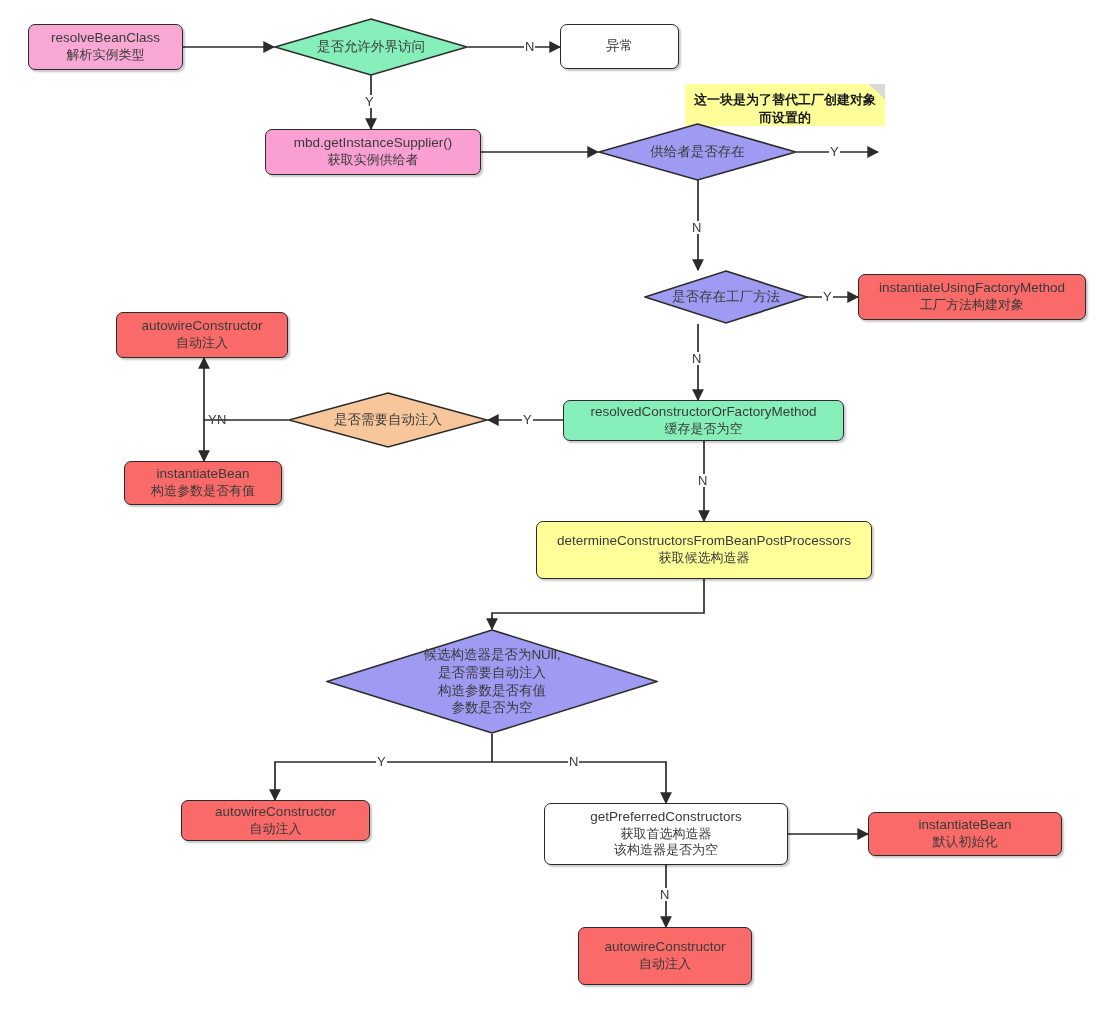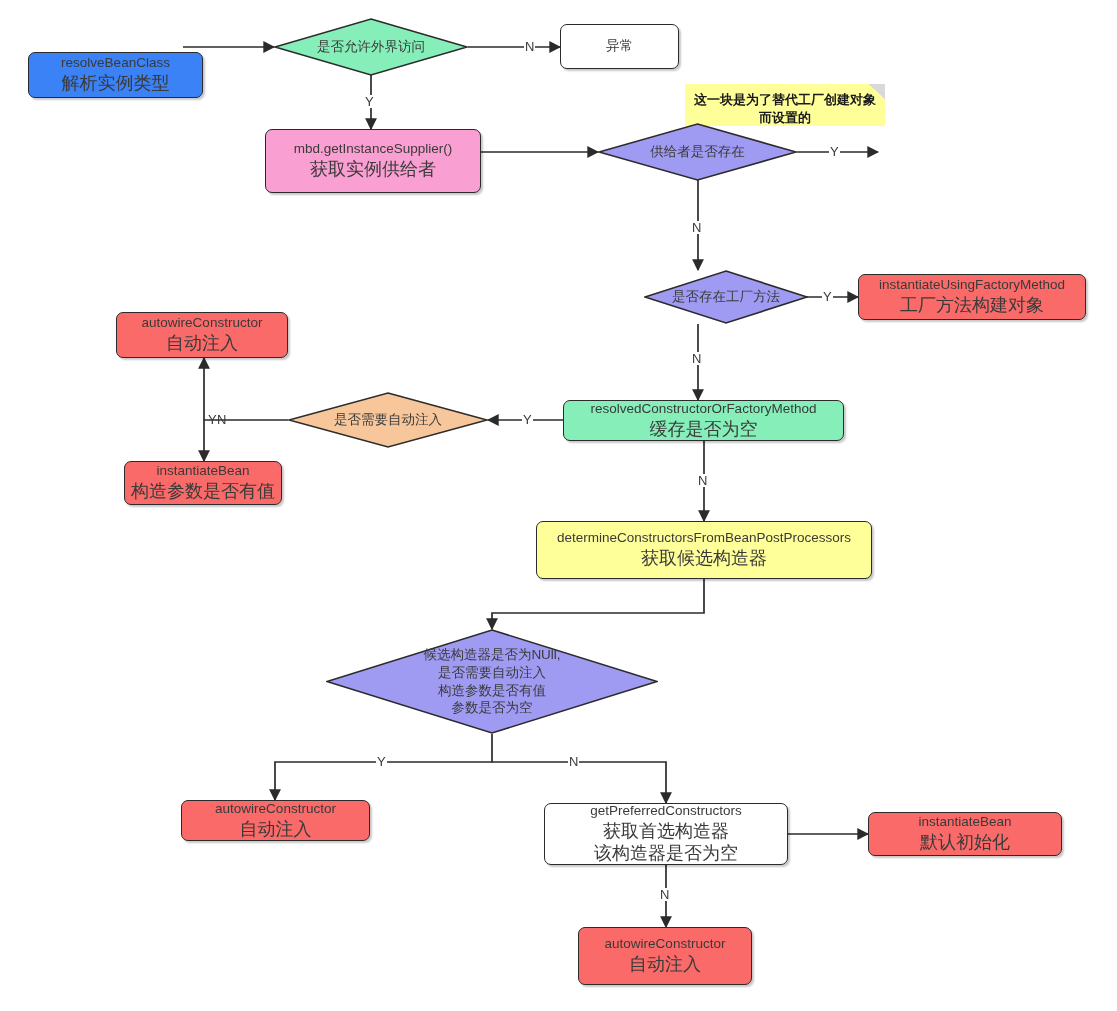--- a/index.html
+++ b/index.html
@@ -16,21 +16,21 @@
     display:flex;flex-direction:column;align-items:center;justify-content:center;
     text-align:center;line-height:1.25;
     font-size:13.5px;
     color:#3a3a3a;
     z-index:3;
   }
   .box{
     border:1.6px solid #2b2b2b;border-radius:7px;
     box-shadow:2px 2px 2px rgba(0,0,0,.22);
   }
-  .box .ln2{font-size:18px;}
+  .box .ln2{font-size:13px;}
 
   
   .diamond{background:transparent;border:none;box-shadow:none;}
   .diamond .dshape{position:absolute;left:0;top:0;width:100%;height:100%;z-index:-1;}
   .diamond .dtext{position:relative;z-index:2;width:100%;}
 
   .note{
     position:absolute;background:#ffff99;border:none;
     font-weight:bold;color:#1a1a1a;font-size:13px;line-height:1.35;
     text-align:center;padding-top:7px;box-sizing:border-box;
@@ -88,21 +88,21 @@
       <path d="M 492 734 L 492 762 L 275 762 L 275 800"></path>
 
       <path d="M 492 762 L 666 762 L 666 803"></path>
 
       <path d="M 788 834 L 868 834"></path>
 
       <path d="M 666 865 L 666 927"></path>
     </g>
   </svg>
 
-  <div class="node box" style="left:28px;top:24px;width:175px;height:46px;background:#3b82f6;margin-top:28px;">
+  <div class="node box" style="left:28px;top:24px;width:155px;height:46px;background:#f9a8d4;">
     <span>resolveBeanClass</span>
     <span class="ln2">解析实例类型</span>
   </div>
 
   <div class="node diamond" style="left:274px;top:18px;width:194px;height:58px;">
     <svg class="dshape" viewBox="0 0 194 58" preserveAspectRatio="none">
       <polygon points="97,1 193,29 97,57 1,29" fill="#86efb9" stroke="#2b2b2b" stroke-width="1.6"></polygon>
     </svg>
     <div class="dtext">是否允许外界访问</div>
   </div>
@@ -110,21 +110,21 @@
   <div class="node box" style="left:560px;top:24px;width:119px;height:45px;background:#ffffff;text-align:center;">
     <span>异常</span>
   </div>
 
   <div class="note" style="left:685px;top:84px;width:200px;height:42px;">
     <div class="fold"></div>
     <div>这一块是为了替代工厂创建对象</div>
     <div>而设置的</div>
   </div>
 
-  <div class="node box" style="left:265px;top:129px;width:216px;height:64px;background:#fa9fd2;">
+  <div class="node box" style="left:265px;top:129px;width:216px;height:46px;background:#fa9fd2;">
     <span>mbd.getInstanceSupplier()</span>
     <span class="ln2">获取实例供给者</span>
   </div>
 
   <div class="node diamond" style="left:598px;top:123px;width:199px;height:58px;">
     <svg class="dshape" viewBox="0 0 199 58" preserveAspectRatio="none">
       <polygon points="99.5,1 198,29 99.5,57 1,29" fill="#a09bf2" stroke="#2b2b2b" stroke-width="1.6"></polygon>
     </svg>
     <div class="dtext">供给者是否存在</div>
   </div>

